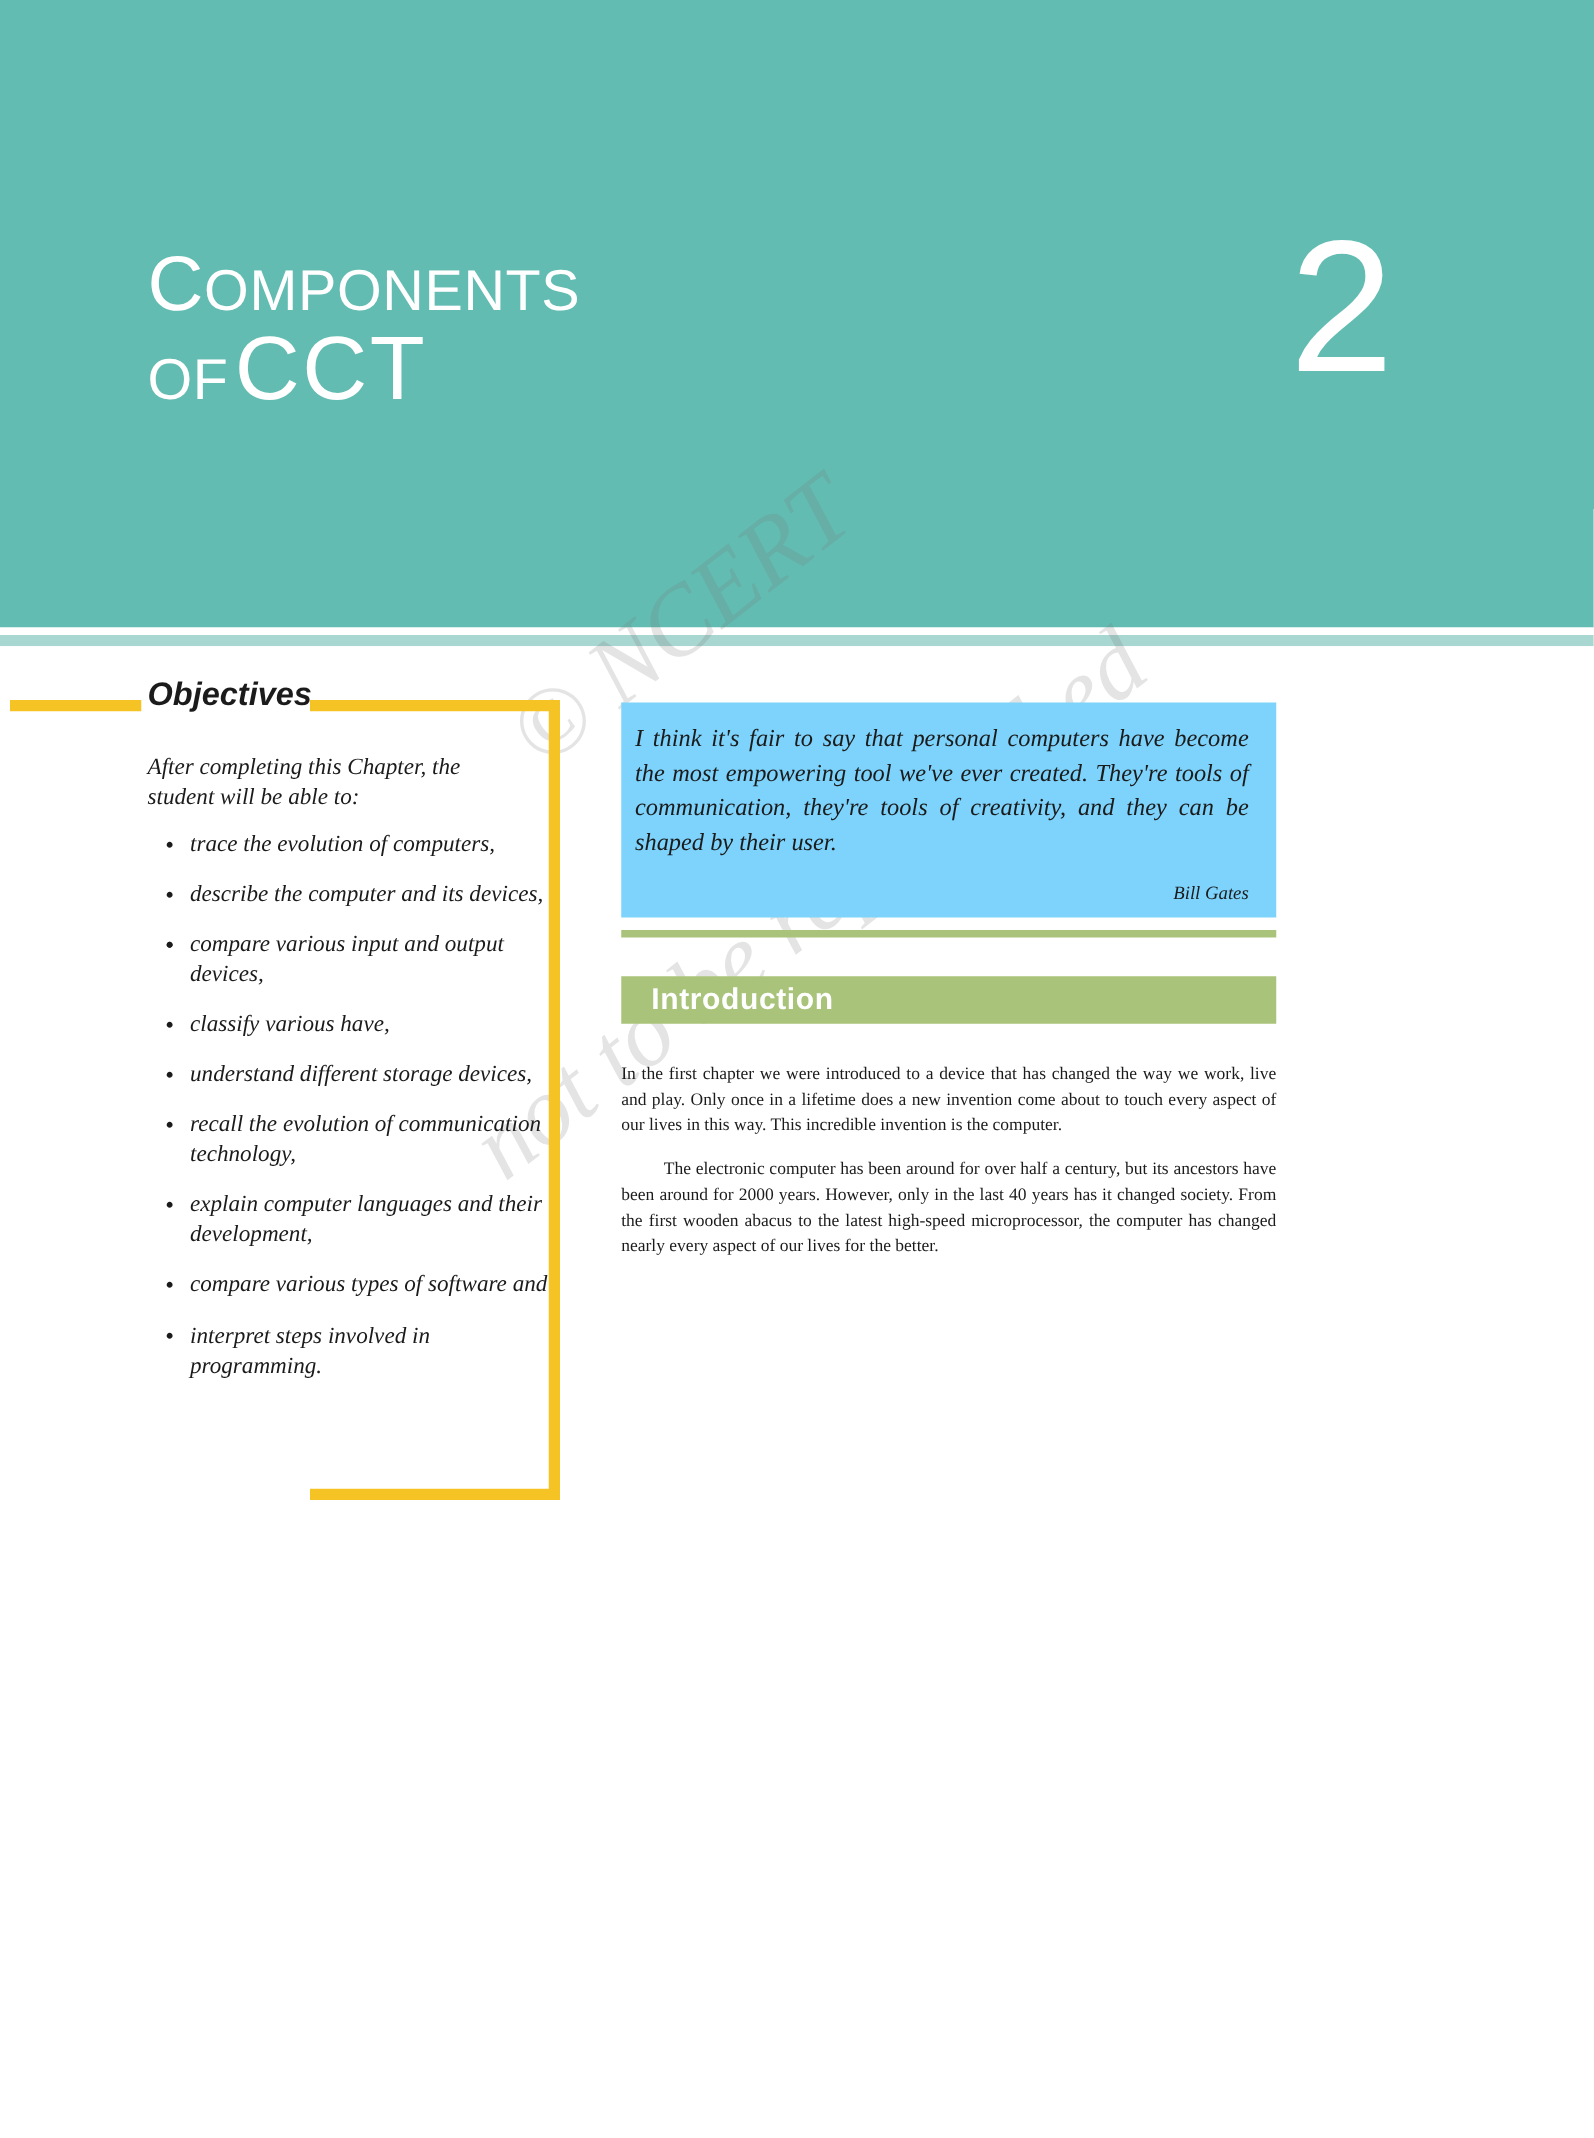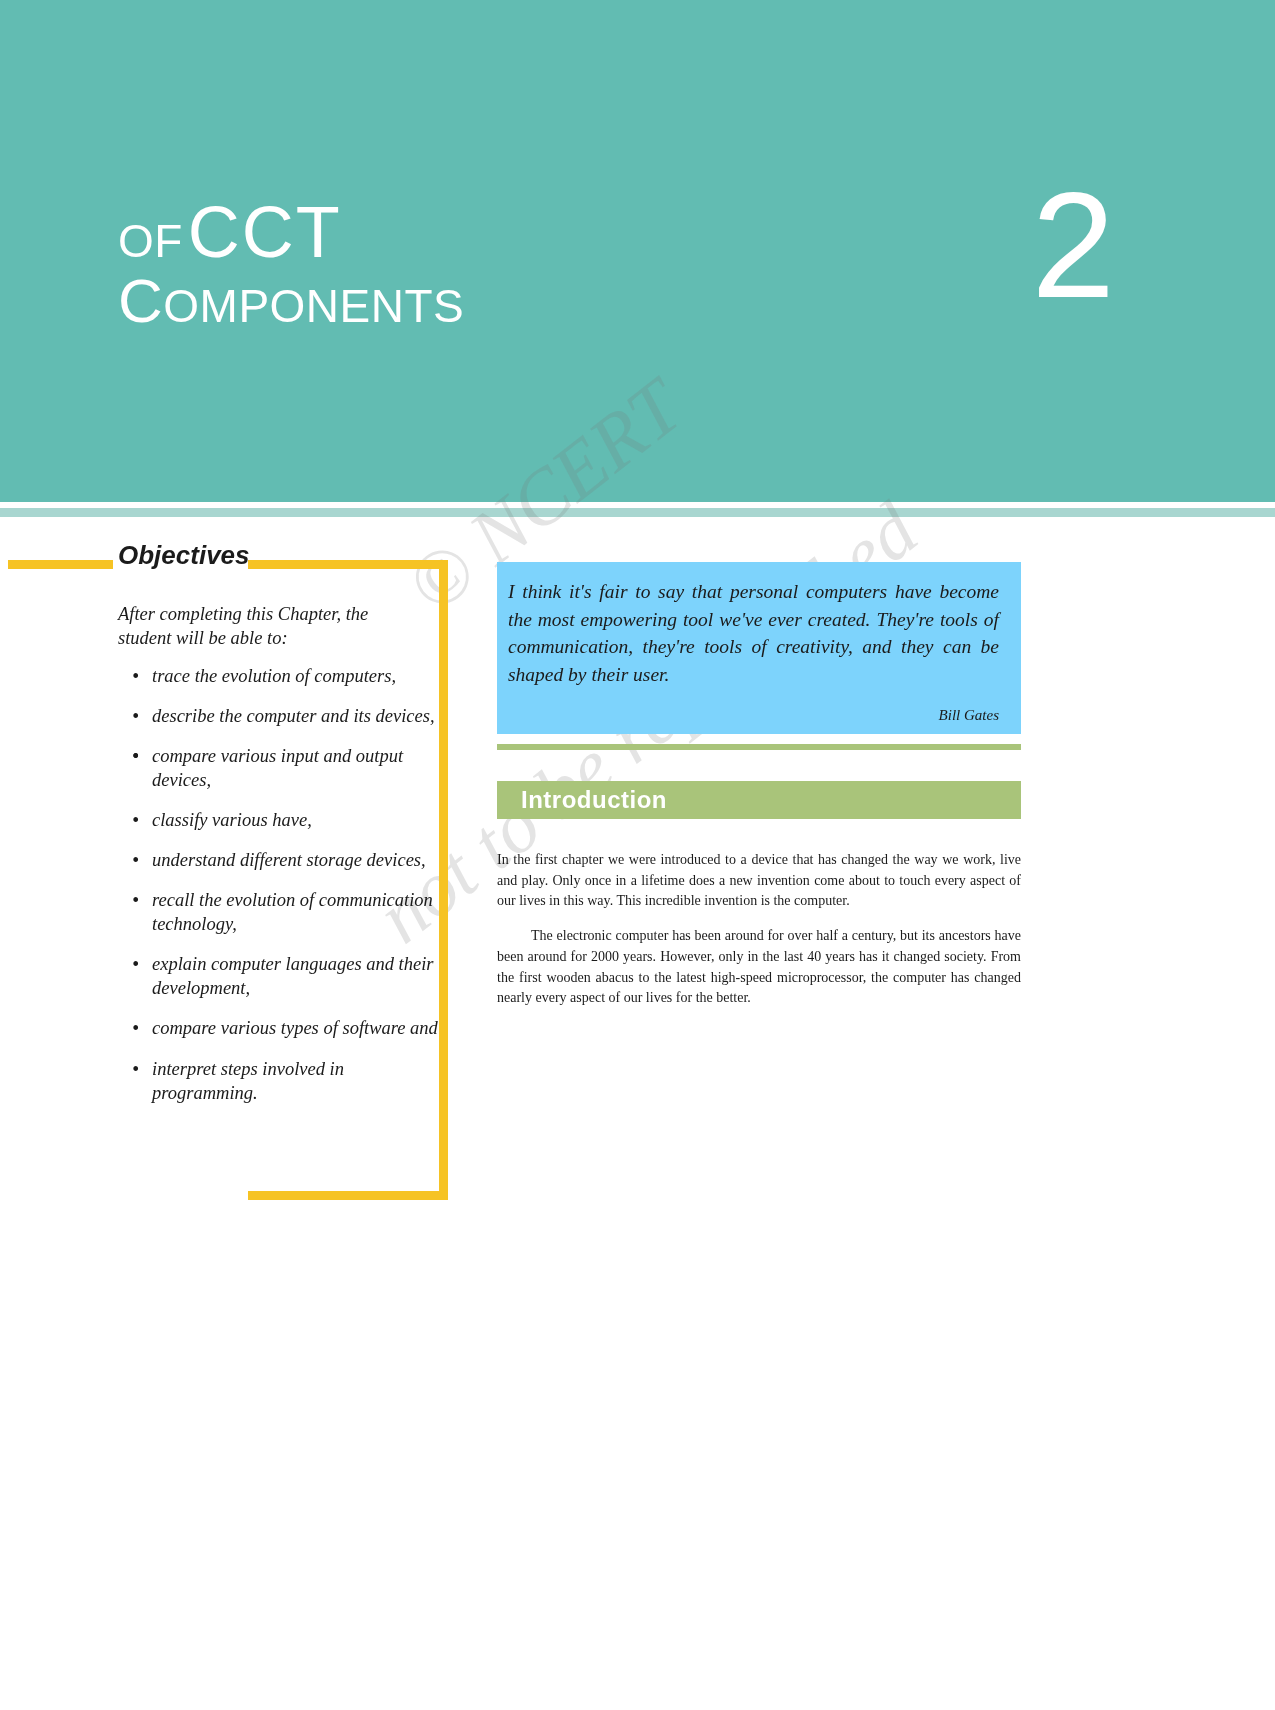--- a/index.html
+++ b/index.html
@@ -262,22 +262,22 @@
 </style>
 </head>
 <body>
 
 <div class="header-band"></div>
 <div class="header-rule r1"></div>
 <div class="header-rule r2"></div>
 <div class="header-rule r3"></div>
 
 <div class="chapter-title">
+  <span class="line"><span class="cap">C</span><span class="sc">OMPONENTS</span></span>
   <span class="line"><span class="sc">OF</span>&nbsp;<span class="big-word">CCT</span></span>
-  <span class="line"><span class="cap">C</span><span class="sc">OMPONENTS</span></span>
 </div>
 
 <div class="chapter-number">2</div>
 
 <div class="watermark">
   <span class="wm1">© NCERT</span>
   <span class="wm2">not to be republished</span>
 </div>
 
 <div class="objectives-wrap">

